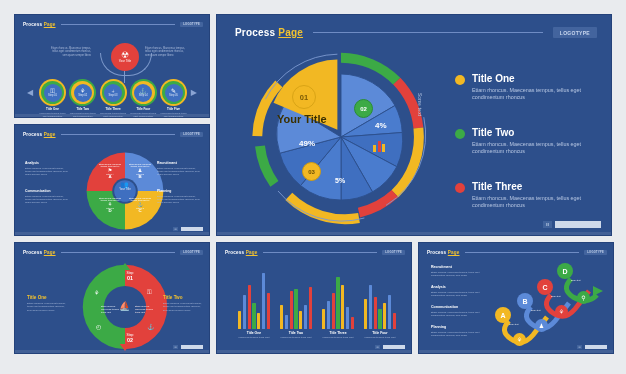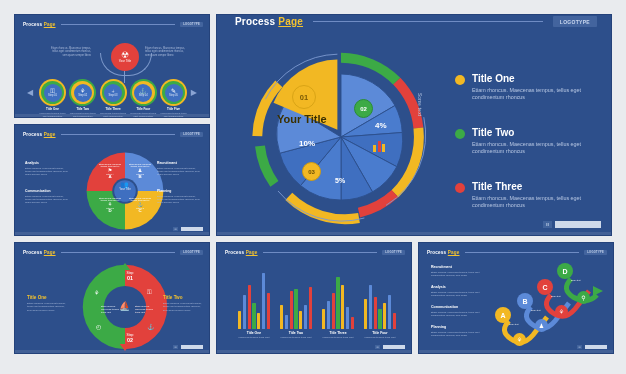--- a/index.html
+++ b/index.html
@@ -201,21 +201,21 @@
           </div>
           <div class="cap">
             <div class="t1">Title Five</div>
             <div class="t2">Maecenas tempus tellus eget condimentum</div>
           </div>
         </div>
       </div>
   </div>
 
   <div class="slide" id="s2">
-    <div class="hdr" style="left:18px;right:14px;top:1px;">
+    <div class="hdr" style="left:18px;right:14px;top:12px;">
       <div class="hdr-title" style="font-size:10px;">
         <span>Process</span>
         <span class="accent">Page</span>
       </div>
       <div class="hdr-rule" style="margin:0 10px;"></div>
       <div class="logo-badge" style="font-size:5px;padding:2.5px 7px;">LOGOTYPE</div>
     </div>
 
     <div class="pie-wrap">
       <svg viewBox="0 0 200 200" width="180" height="180">
@@ -250,21 +250,21 @@
         </g>
       </svg>
 
       <div style="position:absolute;left:41px;top:38px;width:22px;height:22px;border-radius:50%;border:1.5px solid #d9a415;display:flex;align-items:center;justify-content:center;font-size:7.5px;color:#7a5a06;font-weight:bold;">01</div>
       <div style="position:absolute;left:26px;top:66px;font-size:11px;color:#3b3001;font-weight:bold;">Your Title</div>
 
       <div style="position:absolute;left:103px;top:52px;width:17px;height:17px;border-radius:50%;background:#3caa46;border:1.5px solid #2a8c36;display:flex;align-items:center;justify-content:center;font-size:6px;color:#fff;font-weight:bold;">02</div>
       <div style="position:absolute;left:51px;top:115px;width:17px;height:17px;border-radius:50%;background:#f2b823;border:1.5px solid #d09c10;display:flex;align-items:center;justify-content:center;font-size:6px;color:#6a4e04;font-weight:bold;">03</div>
 
       <div style="position:absolute;left:124px;top:74px;font-size:8px;color:#fff;font-weight:bold;">4%</div>
-      <div style="position:absolute;left:48px;top:92px;font-size:8px;color:#fff;font-weight:bold;">10%</div>
+      <div style="position:absolute;left:48px;top:92px;font-size:8px;color:#fff;font-weight:bold;">49%</div>
       <div style="position:absolute;left:84px;top:130px;font-size:7px;color:#fff;font-weight:bold;">5%</div>
 
       <div style="position:absolute;left:122px;top:94px;display:flex;align-items:flex-end;gap:1.5px;">
         <div style="width:3px;height:7px;background:#f2b823;"></div>
         <div style="width:3px;height:11px;background:#e2413c;"></div>
         <div style="width:3px;height:8px;background:#f2b823;"></div>
       </div>
     </div>
 
     <div class="vlab">Some text</div>

